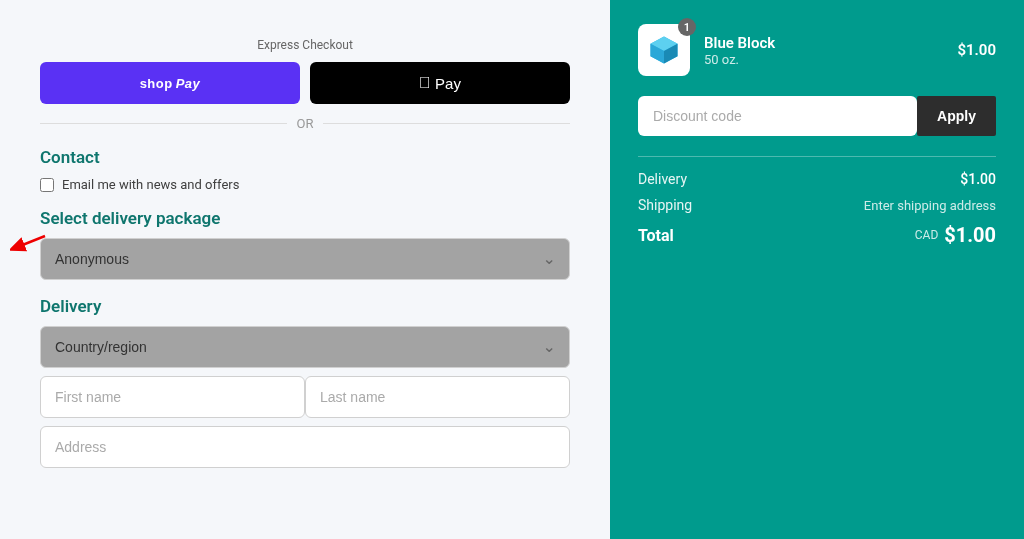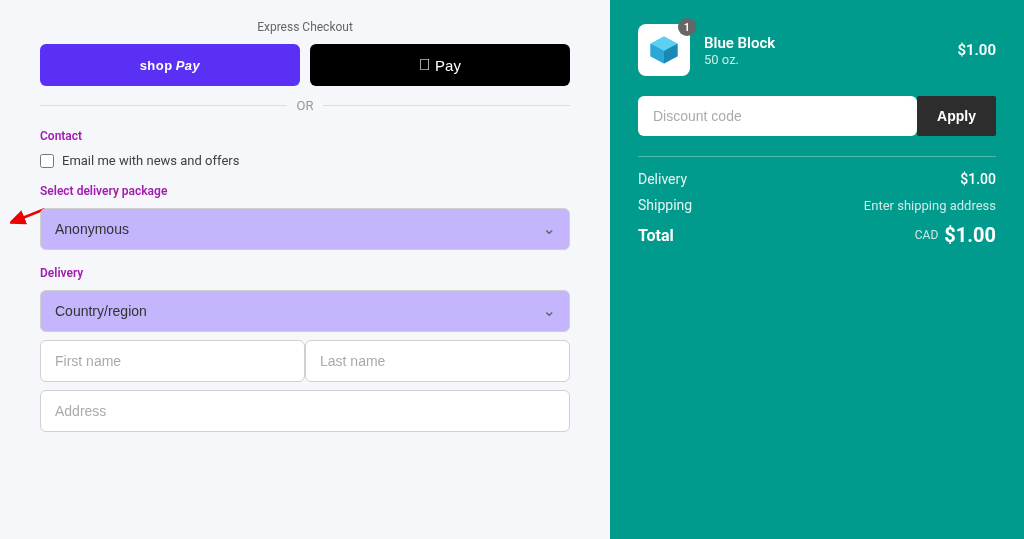--- a/index.html
+++ b/index.html
@@ -9,21 +9,21 @@
       height: 539px;
       width: 1024px;
       overflow: hidden;
       background: #f5f7fa;
     }
 
     
     .left-panel {
       flex: 0 0 610px;
       background: #f5f7fa;
-      padding: 20px 40px;
+      padding: 38px 40px;
       overflow-y: auto;
     }
 
     .express-checkout-label {
       text-align: center;
       font-size: 12px;
       color: #666;
       margin-bottom: 10px;
     }
 
@@ -76,23 +76,23 @@
 
     .or-divider::before,
     .or-divider::after {
       content: '';
       flex: 1;
       height: 1px;
       background: #ddd;
     }
 
     .section-title {
-      font-size: 12px;
-      font-weight: 600;
-      color: #a21caf;
+      font-size: 17px;
+      font-weight: 600;
+      color: #0f766e;
       margin-bottom: 10px;
     }
 
     .form-input {
       width: 100%;
       border: 1px solid #d0d0d0;
       border-radius: 6px;
       padding: 12px 14px;
       font-size: 14px;
       color: #333;
@@ -137,21 +137,21 @@
       transform: translateY(-50%);
     }
 
     .select-input {
       width: 100%;
       border: 1px solid #d0d0d0;
       border-radius: 6px;
       padding: 12px 14px;
       font-size: 14px;
       color: #333;
-      background: #c4b5fd;
+      background: #a3a3a3;
       outline: none;
       appearance: none;
       cursor: pointer;
     }
 
     .select-wrapper {
       position: relative;
       margin-bottom: 8px;
     }
 

